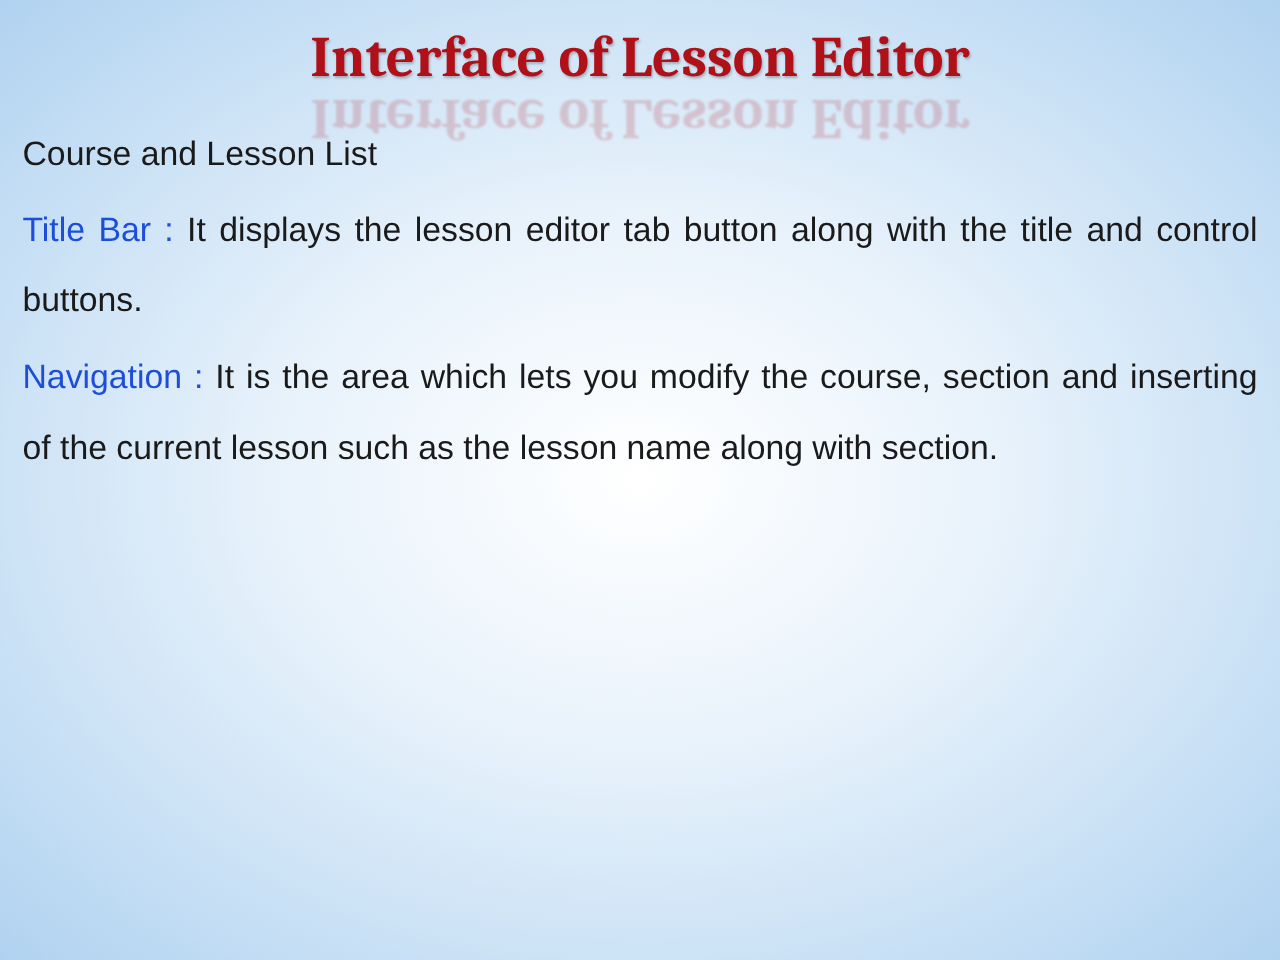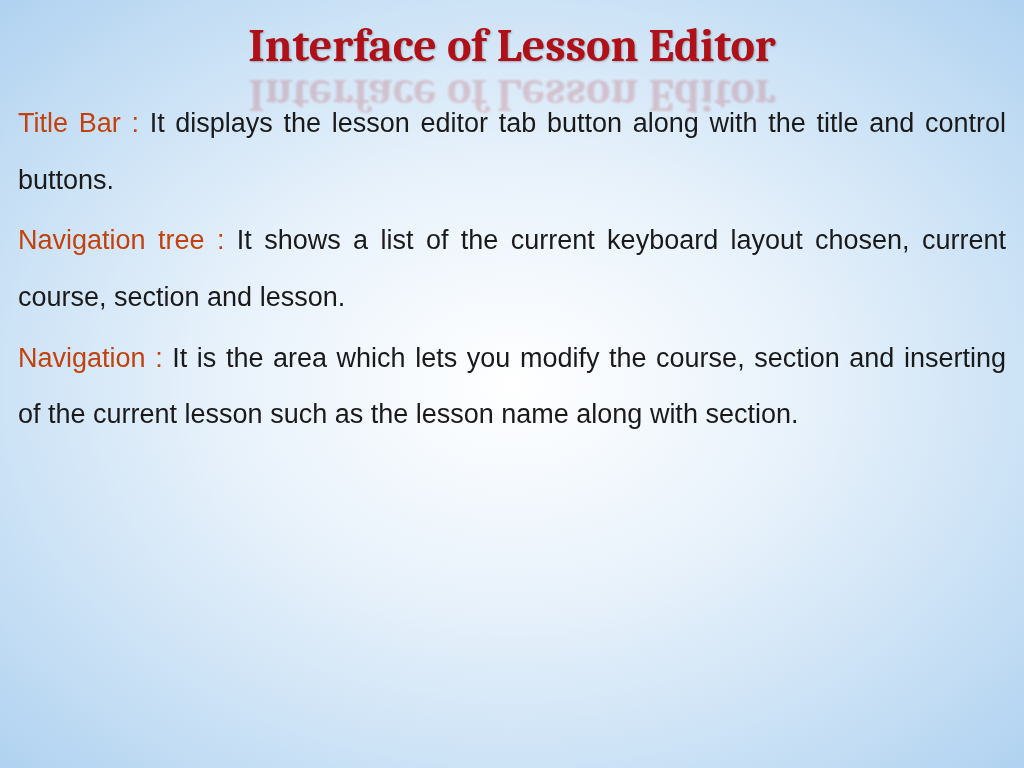--- a/index.html
+++ b/index.html
@@ -47,35 +47,33 @@
   .content {
     font-size: 27px;
     color: #1a1a1a;
     line-height: 2.1;
     text-align: justify;
   }
   .content p {
     margin-bottom: 4px;
   }
   .term {
-    color: #c2410c;
+    color: #1d4ed8;
   }
 </style>
 </head>
 <body>
 
 <div class="slide">
   <div class="title-wrap">
     <div class="title">Interface of Lesson Editor</div>
     <div class="title-reflection">Interface of Lesson Editor</div>
   </div>
   <div class="content">
+    <p>Course and Lesson List</p>
     <p>
       <span class="term">Title Bar : </span><span>It displays the lesson editor tab button along with the title and control buttons.</span>
-    </p>
-    <p>
-      <span class="term">Navigation tree : </span><span>It shows a list of the current keyboard layout chosen, current course, section and lesson.</span>
     </p>
     <p>
       <span class="term">Navigation : </span><span>It is the area which lets you modify the course, section and inserting of the current lesson such as the lesson name along with section.</span>
     </p>
   </div>
 </div>
 
 </body></html>

